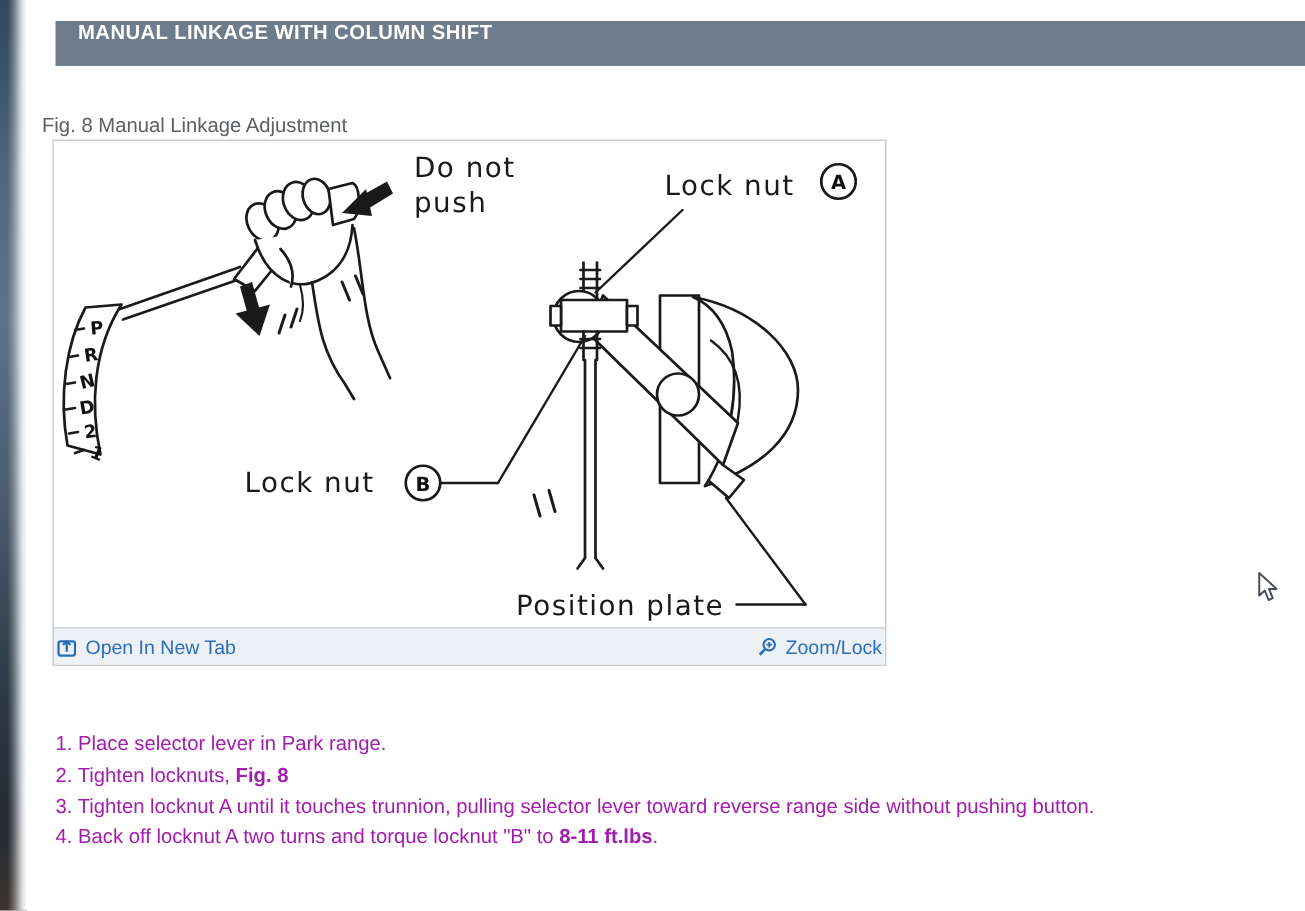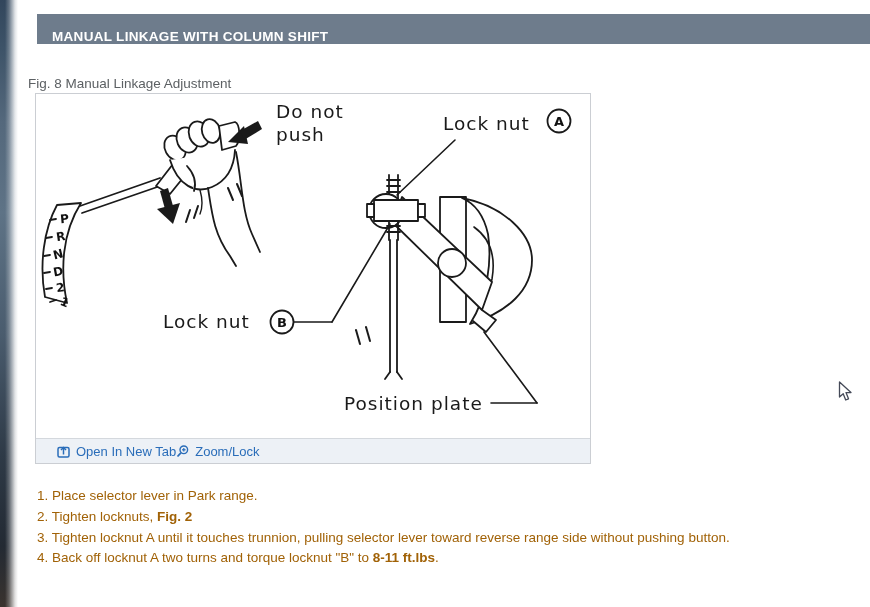--- a/index.html
+++ b/index.html
@@ -9,46 +9,46 @@
   }
   
   .left-strip{
     position:absolute;left:0;top:0;width:18px;height:607px;
     background-image:
       linear-gradient(to right, rgba(255,255,255,0) 0px, rgba(255,255,255,0) 5px, rgba(255,255,255,.25) 9px, rgba(255,255,255,.85) 15px, #ffffff 18px),
       linear-gradient(to bottom, #32465c 0%, #3d5368 8%, #54687c 20%, #5e7386 35%, #4a5c6e 55%, #2e3a47 75%, #232a33 90%, #3a332e 100%);
   }
   .section-bar{
     position:absolute;left:37px;top:14px;right:0;height:30px;
-    background:#6e7c8c;color:#ffffff;display:flex;align-items:flex-end;
+    background:#6e7c8c;color:#ffffff;display:flex;align-items:flex-start;
     padding-left:15px;box-sizing:border-box;
     font-size:13.5px;font-weight:600;letter-spacing:.3px;
   }
   .fig-caption{
     position:absolute;left:28px;top:76px;
     font-size:13.5px;color:#5c6063;
   }
   .fig-panel{
     position:absolute;left:35px;top:93px;width:554px;
     border:1px solid #cbced3;background:#ffffff;
   }
   .fig-drawing{display:block;background:#ffffff;}
   .fig-toolbar{
     height:24px;background:#edf1f6;border-top:1px solid #d4d8dd;
-    display:flex;align-items:center;
-    padding:0 21px;font-size:13px;margin-top:20px;
+    display:flex;align-items:center;justify-content:space-between;
+    padding:0 2px;font-size:13px;
   }
   .fig-link{
     display:flex;align-items:center;gap:6px;color:#2a6db9;cursor:pointer;
     text-decoration:none;
   }
   .fig-link svg{display:block;}
   .steps{
     position:absolute;left:37px;top:486px;right:20px;
-    font-size:13.5px;color:#a16207;line-height:20.8px;
+    font-size:13.5px;color:#a21caf;line-height:20.8px;
   }
   .steps .bold{font-weight:700;}
   .cursor{position:absolute;left:838px;top:381px;width:15px;height:21px;}
   text{font-family:"DejaVu Sans",sans-serif;}
   .draw-label{font-size:18.5px;letter-spacing:1px;fill:#1a1a1a;}
   .gear-letter{font-size:12px;font-weight:600;fill:#111111;}
   .circ-letter{font-size:13px;font-weight:600;fill:#111111;text-anchor:middle;}
 </style>
 </head>
 <body>
@@ -191,20 +191,20 @@
         <line x1="7.8" y1="3" x2="7.8" y2="6.6" stroke="#2a6db9" stroke-width="1.2"></line>
         <line x1="4.9" y1="7.9" x2="1.5" y2="11.5" stroke="#2a6db9" stroke-width="1.8"></line>
       </svg>
       <span>Zoom/Lock</span>
     </a>
   </div>
 </div>
 
 <div class="steps">
     <div><span>1. </span><span>Place selector lever in Park range.</span></div>
-    <div><span>2. </span><span>Tighten locknuts, </span><span class="bold">Fig. 2</span></div>
+    <div><span>2. </span><span>Tighten locknuts, </span><span class="bold">Fig. 8</span></div>
     <div><span>3. </span><span>Tighten locknut A until it touches trunnion, pulling selector lever toward reverse range side without pushing button.</span></div>
     <div><span>4. </span><span>Back off locknut A two turns and torque locknut "B" to </span><span class="bold">8-11 ft.lbs</span><span>.</span></div>
   </div>
 
 <svg class="cursor" viewBox="0 0 15 21">
   <path d="M1.5,1 L1.5,16 L5.2,12.7 L7.7,19 L10.5,17.8 L8,11.6 L13,11.6 Z" fill="#ffffff" stroke="#454a58" stroke-width="1.3" stroke-linejoin="round"></path>
 </svg>
 
 </body></html>

